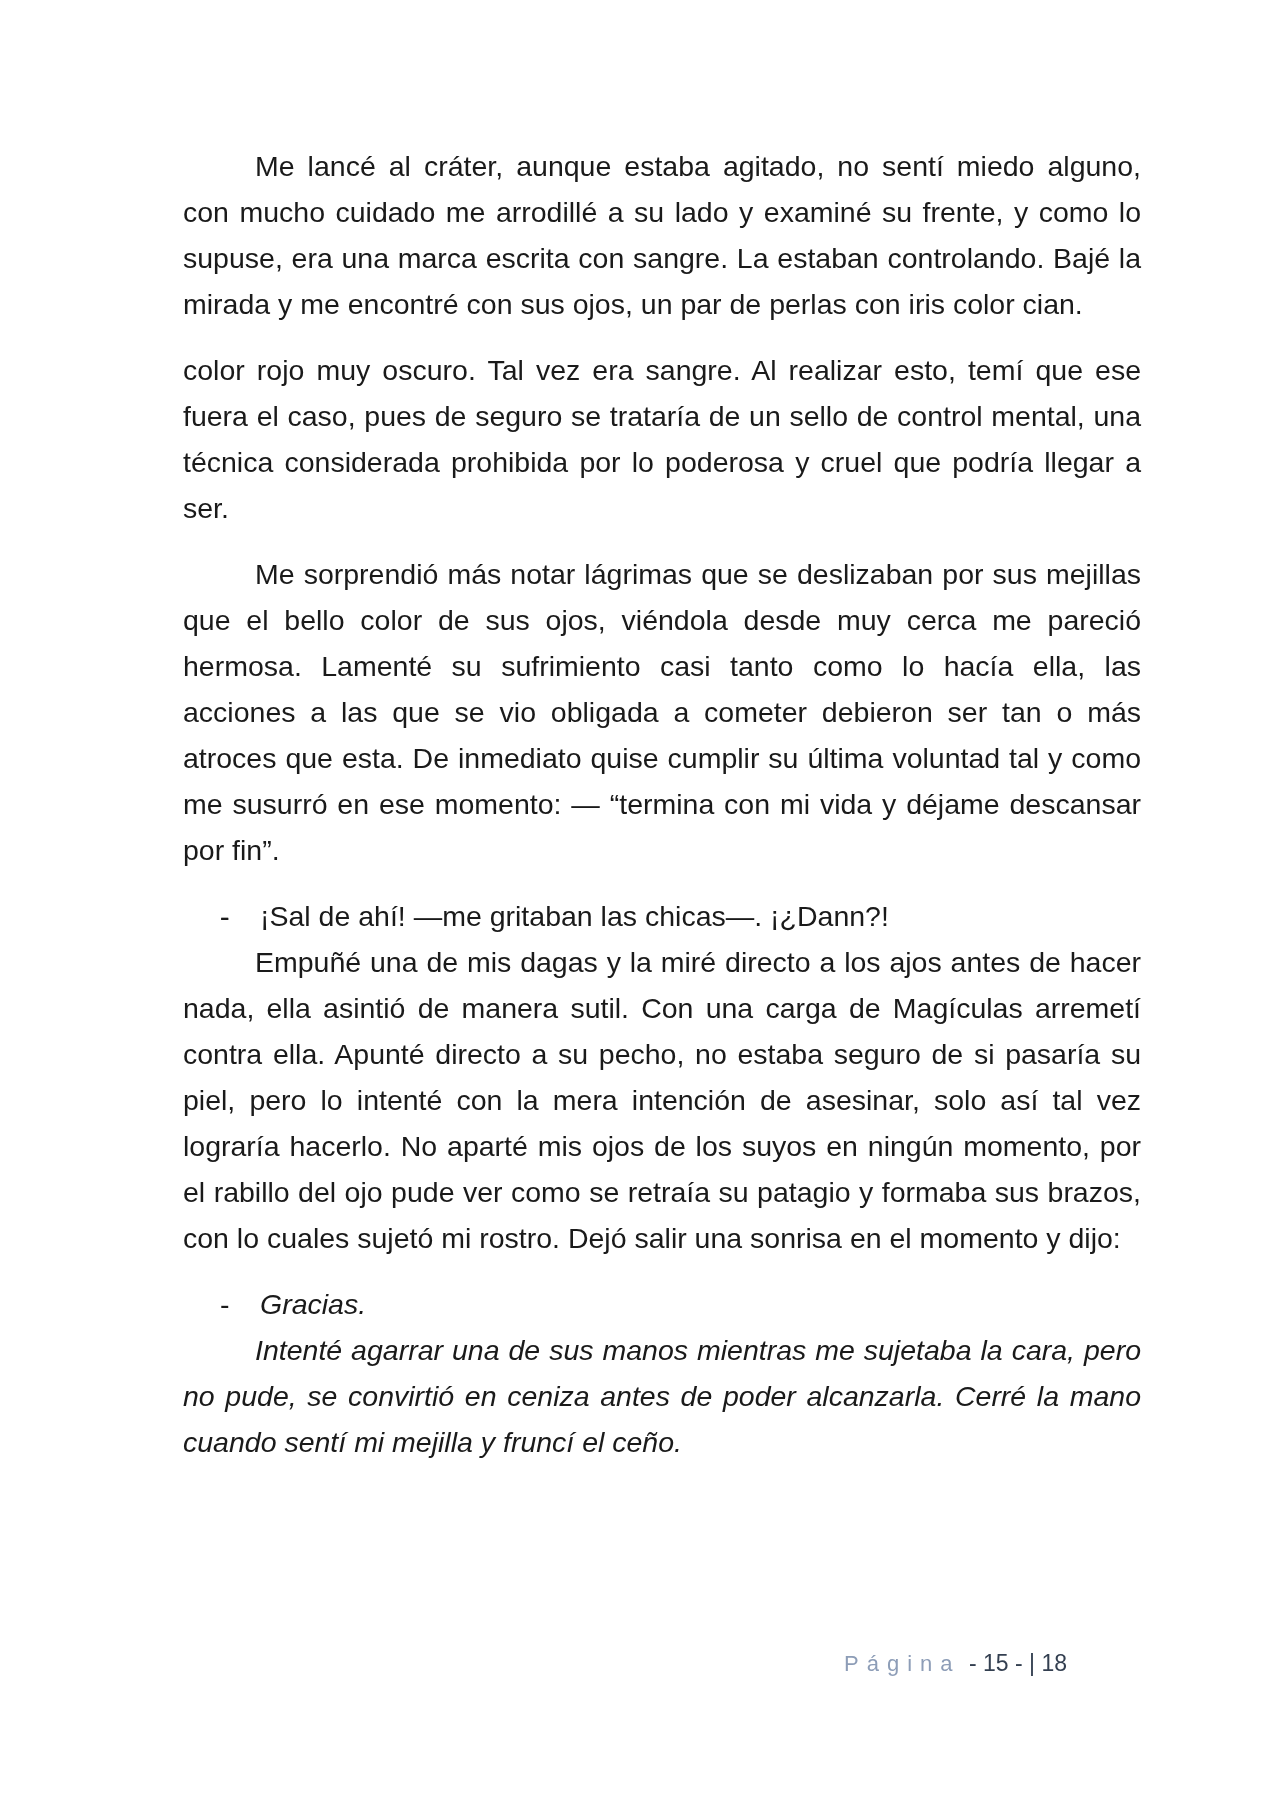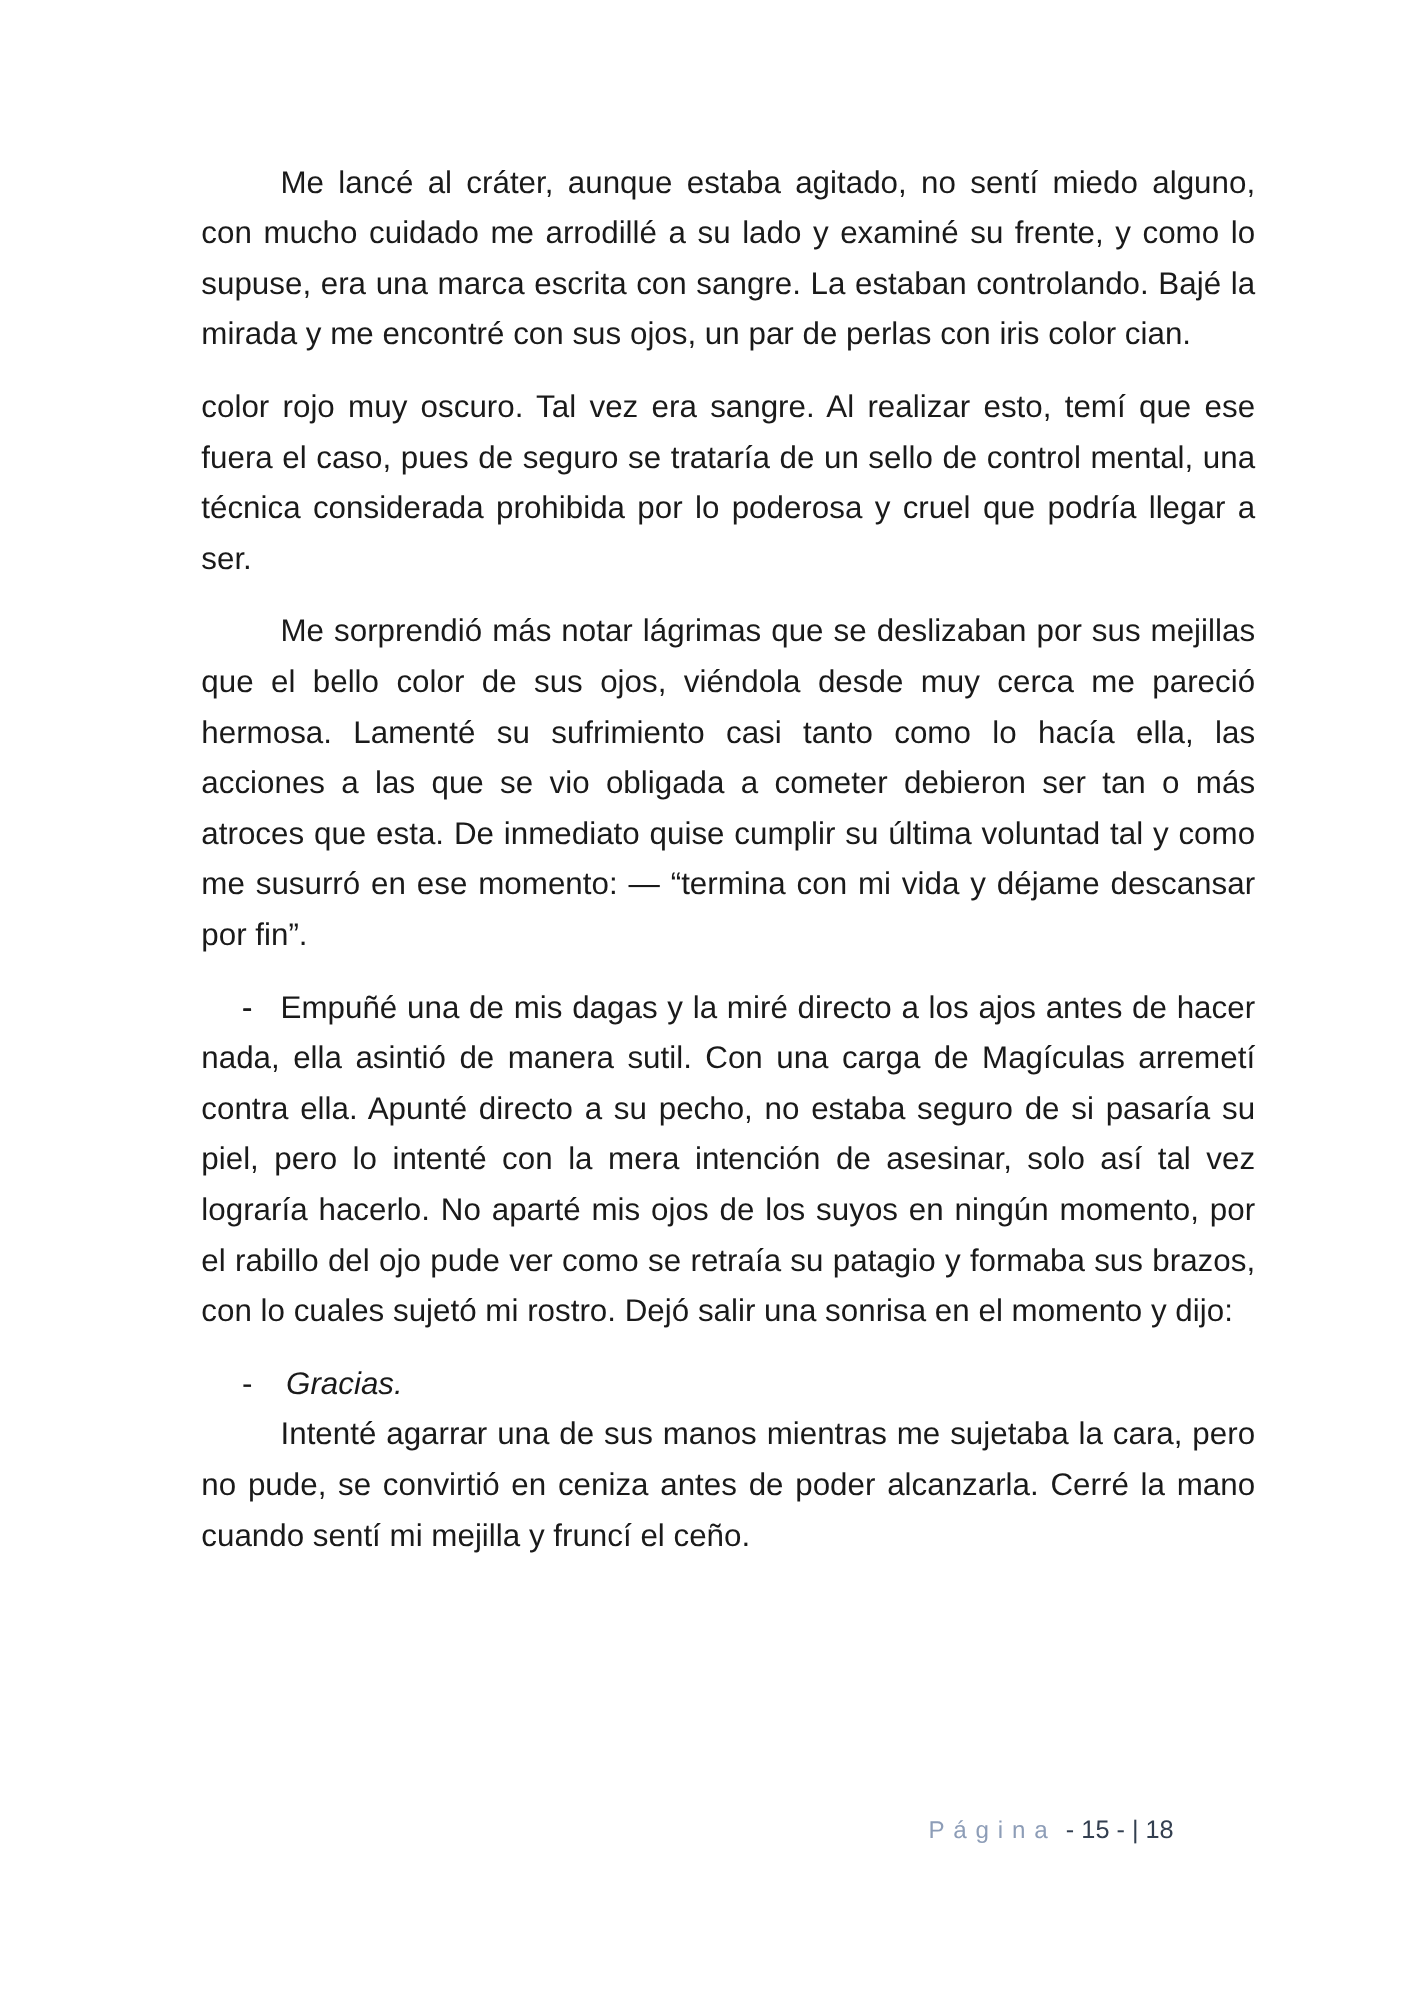--- a/index.html
+++ b/index.html
@@ -27,20 +27,21 @@
     font-size: 28.5px;
     line-height: 46px;
     text-align: justify;
     color: #1a1a1a;
   }
   .para.indent {
     text-indent: 72px;
   }
   .para.last {
     margin-bottom: 0;
+    font-style: italic;
   }
   .bullet {
     position: relative;
     margin: 0;
     padding-left: 77px;
     font-size: 28.5px;
     line-height: 46px;
     text-align: left;
     color: #1a1a1a;
   }
@@ -82,20 +83,21 @@
     <p class="para">color rojo muy oscuro. Tal vez era sangre. Al realizar esto, temí que ese fuera el caso, pues de seguro se trataría de un sello de control mental, una técnica considerada prohibida por lo poderosa y cruel que podría llegar a ser.</p>
 
     <p class="para indent">Me sorprendió más notar lágrimas que se deslizaban por sus mejillas que el bello color de sus ojos, viéndola desde muy cerca me pareció hermosa. Lamenté su sufrimiento casi tanto como lo hacía ella, las acciones a las que se vio obligada a cometer debieron ser tan o más atroces que esta. De inmediato quise cumplir su última voluntad tal y como me susurró en ese momento: — “termina con mi vida y déjame descansar por fin”.</p>
 
     <div class="bullet">
       <span class="marker">-</span>
     </div>
 
     <div class="bullet">
       <span class="marker">-</span>
+      <span class="btext">¡Sal de ahí! —me gritaban las chicas—. ¡¿Dann?!</span>
     </div>
 
     <p class="para indent">Empuñé una de mis dagas y la miré directo a los ajos antes de hacer nada, ella asintió de manera sutil. Con una carga de Magículas arremetí contra ella. Apunté directo a su pecho, no estaba seguro de si pasaría su piel, pero lo intenté con la mera intención de asesinar, solo así tal vez lograría hacerlo. No aparté mis ojos de los suyos en ningún momento, por el rabillo del ojo pude ver como se retraía su patagio y formaba sus brazos, con lo cuales sujetó mi rostro. Dejó salir una sonrisa en el momento y dijo:</p>
 
     <div class="bullet italic">
       <span class="marker">-</span>
       <span class="btext">Gracias.</span>
     </div>
 
     <p class="para indent last">Intenté agarrar una de sus manos mientras me sujetaba la cara, pero no pude, se convirtió en ceniza antes de poder alcanzarla. Cerré la mano cuando sentí mi mejilla y fruncí el ceño.</p>

